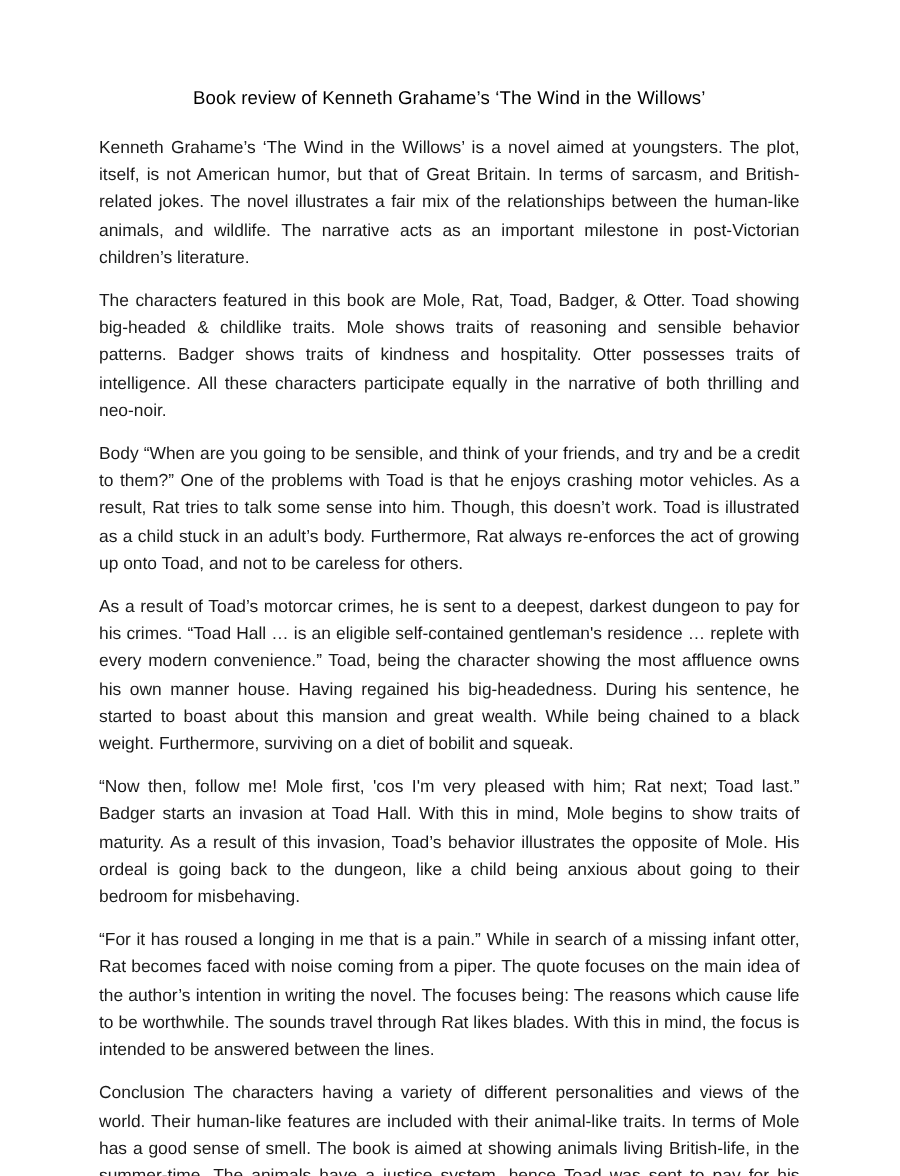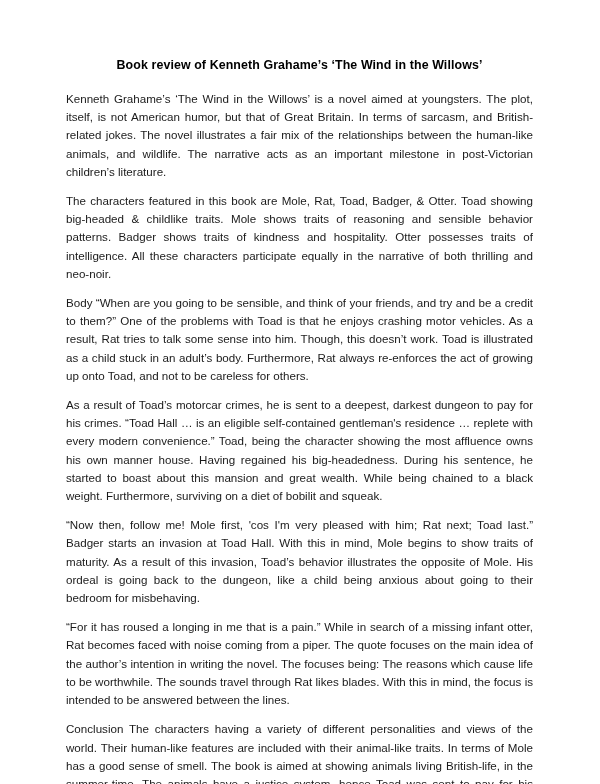--- a/index.html
+++ b/index.html
@@ -16,21 +16,21 @@
   }
   .page {
     box-sizing: border-box;
     width: 600px;
     height: 784px;
     background: #ffffff;
     padding: 56px 67px 0 66px;
   }
   .doc-title {
     font-size: 12.4px;
-    font-weight: bold;
+    font-weight: normal;
     text-align: center;
     letter-spacing: 0.1px;
     line-height: 18px;
     margin: 0 0 16px 0;
     color: #000000;
   }
   .body-text {
     font-size: 11.6px;
     line-height: 18.2px;
     text-align: justify;

